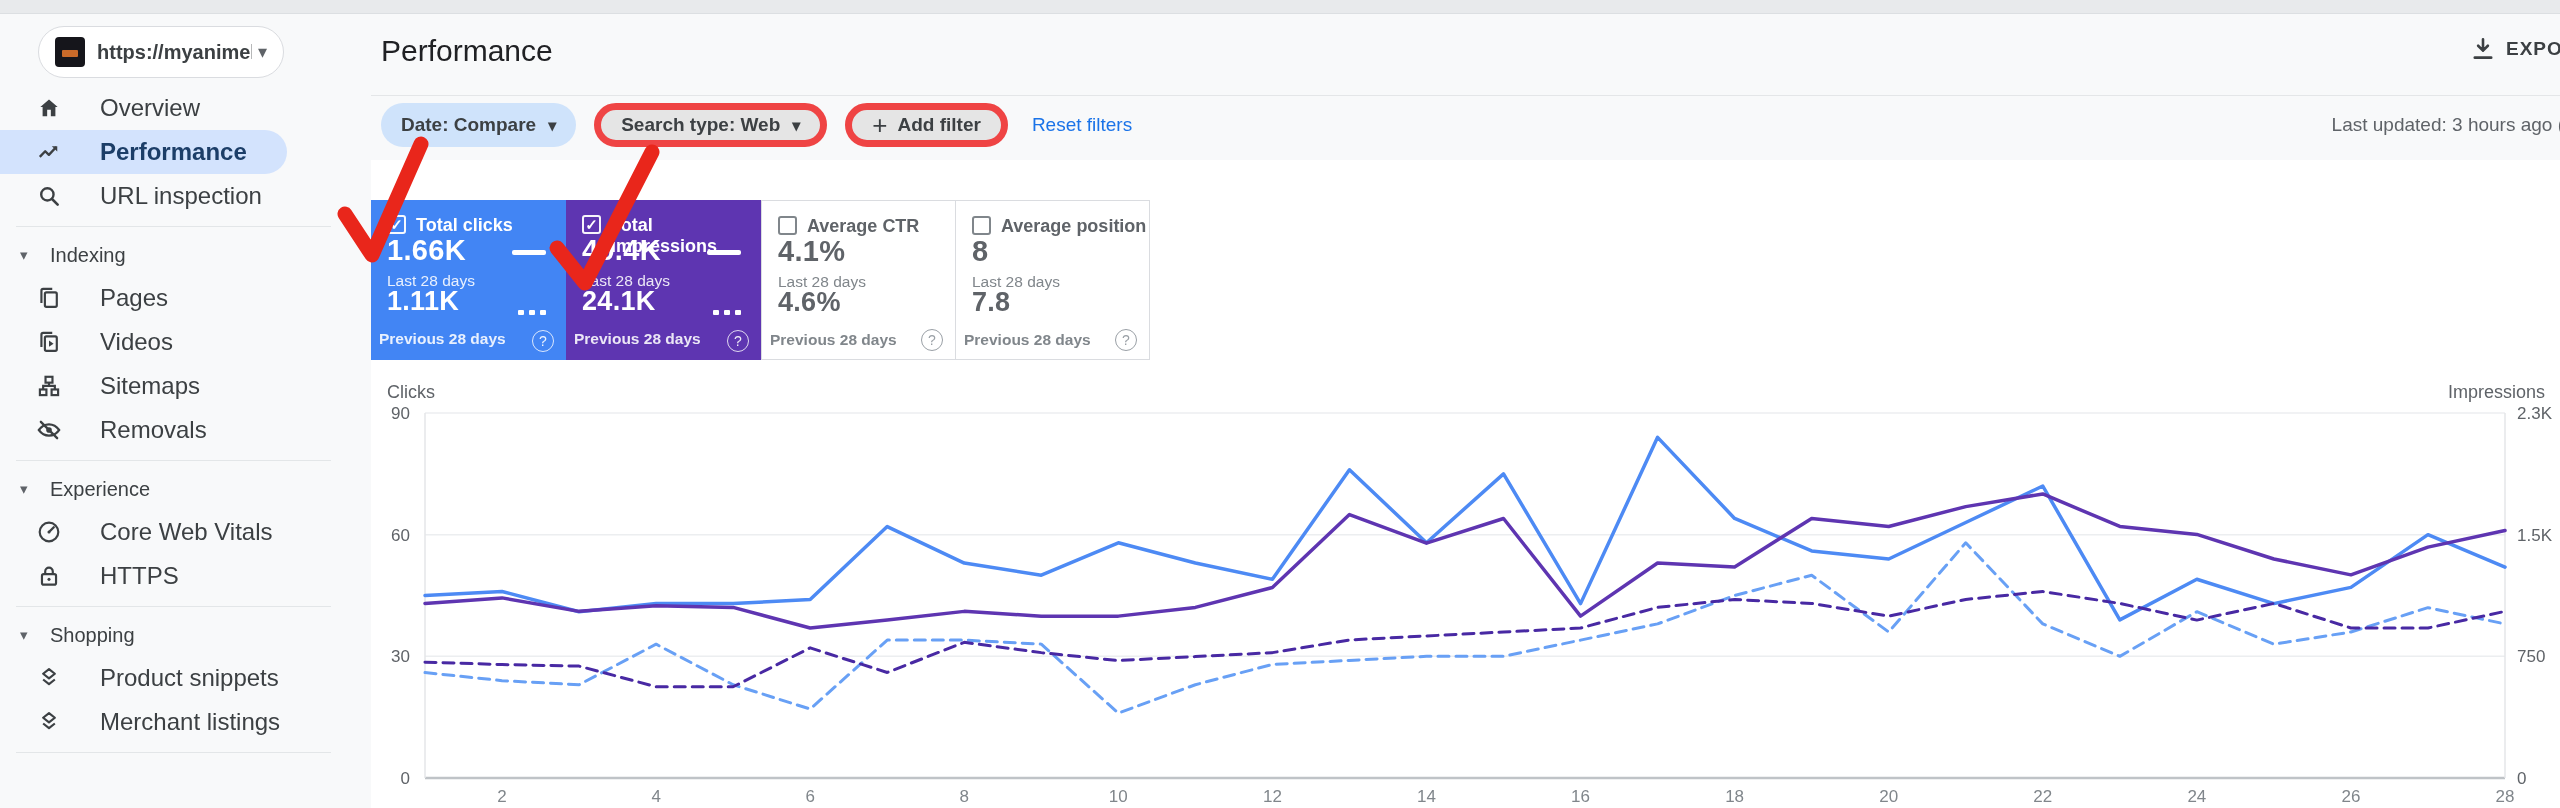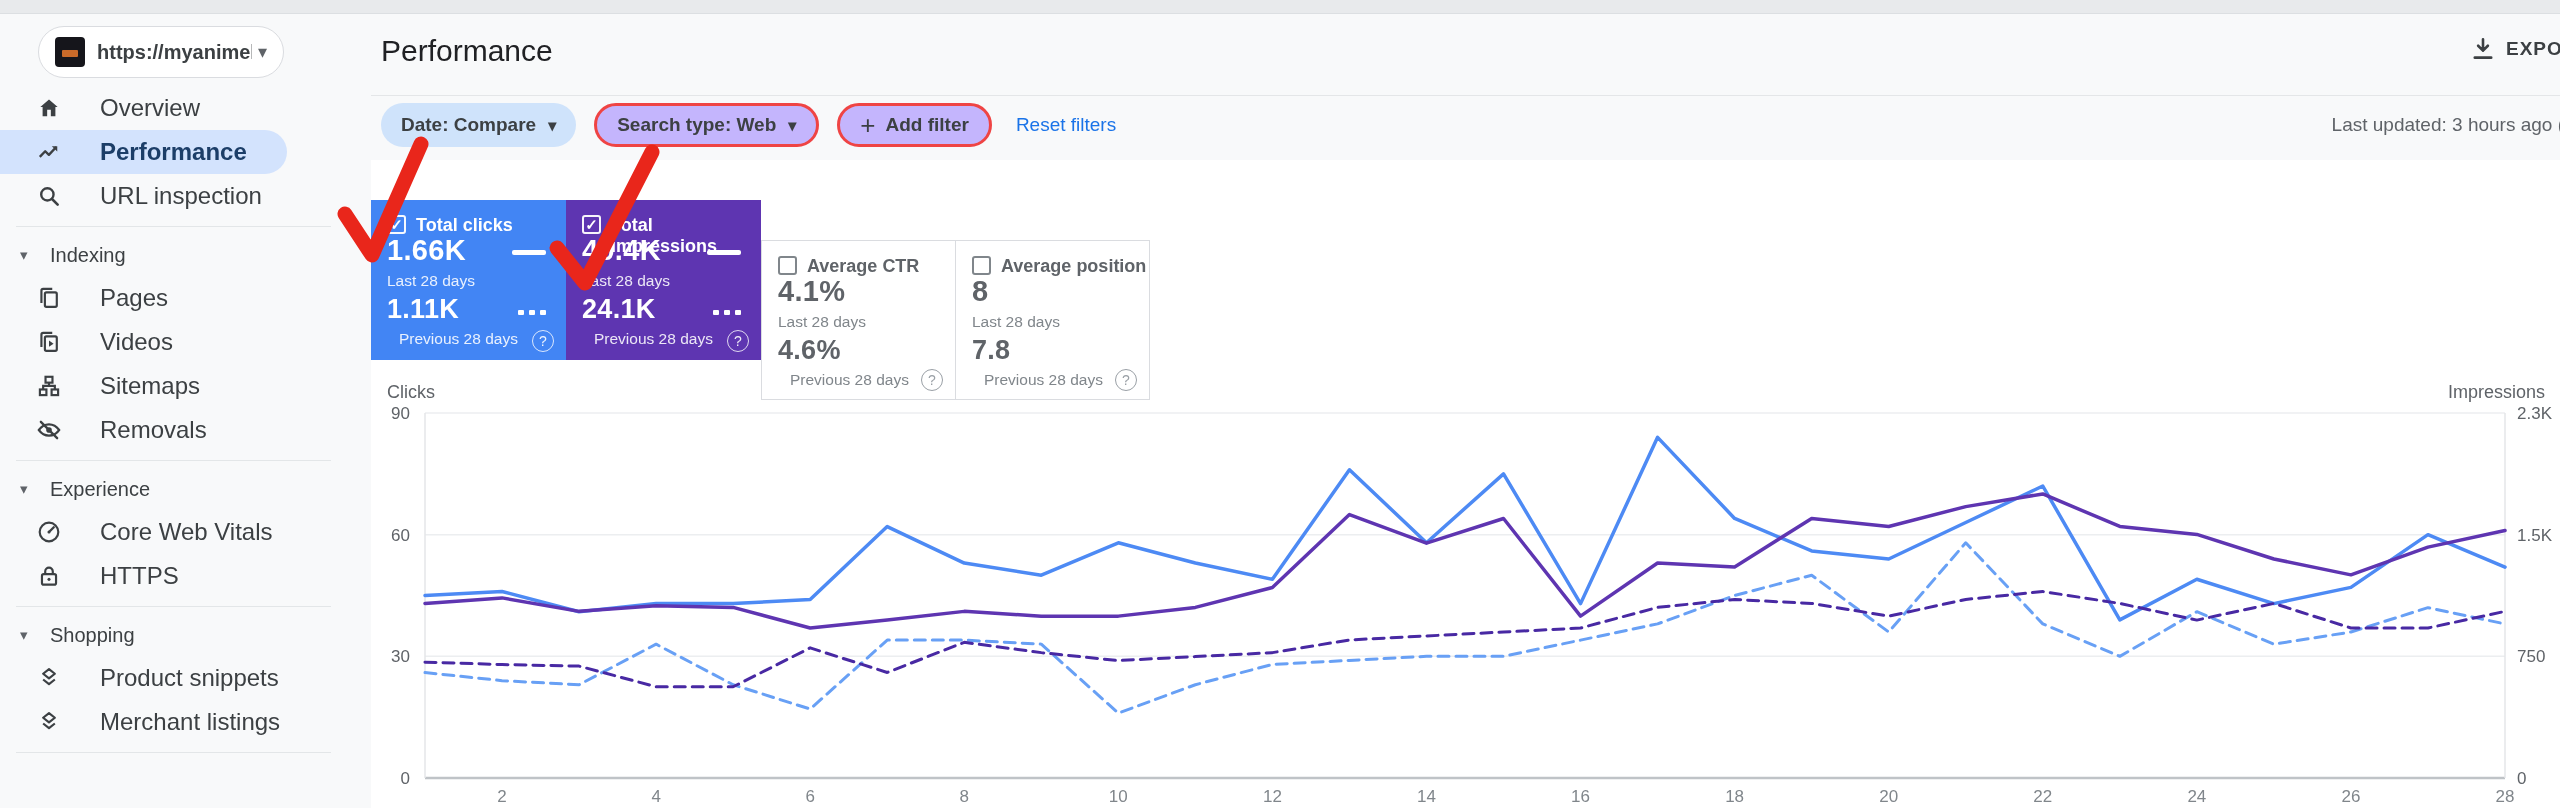--- a/index.html
+++ b/index.html
@@ -35,44 +35,44 @@
   
   #page-title { position:absolute; left:381px; top:34px; font-size:30px; font-weight:normal; color:#202124; }
   #export-btn { position:absolute; left:2470px; top:36px; display:flex; align-items:center; gap:10px; cursor:pointer; white-space:nowrap; }
   #export-label { font-size:19px; font-weight:bold; letter-spacing:1px; color:#3c4043; }
   #header-divider { position:absolute; left:371px; top:95px; right:0; border-top:1px solid #e4e6e8; }
 
   
   #filter-row { position:absolute; left:381px; top:103px; display:flex; align-items:center; gap:18px; }
   .chip { height:44px; border-radius:22px; display:flex; align-items:center; padding:0 20px; font-size:19px; font-weight:bold; color:#3c4043; cursor:pointer; white-space:nowrap; }
   .chip.tonal { background:#cfe3fb; }
-  .chip.outlined { background:#c4b5fd; border:3px solid #ef4444; }
+  .chip.outlined { background:#e5e5e5; border:7px solid #ef4444; }
   .chip .plus { font-size:26px; font-weight:normal; margin-right:10px; color:#3c4043; line-height:1; }
   .chip .caret { margin-left:12px; font-size:16px; color:#3c4043; }
   #reset-filters { font-size:19px; font-weight:normal; color:#1a73e8; cursor:pointer; margin-left:6px; }
   #last-updated { position:absolute; right:-4px; top:103px; line-height:44px; font-size:19px; color:#5f6368; white-space:nowrap; }
 
   
   #content-panel { position:absolute; left:371px; top:160px; right:0; bottom:0; background:#fff; }
 
   
   #cards-row { position:absolute; left:371px; top:200px; display:flex; }
   .m-card { position:relative; width:195px; height:160px; cursor:pointer; }
   .m-card.colored { color:#fff; }
-  .m-card.plain { background:#fff; border:1px solid #dadce0;margin-top:40px; }
+  .m-card.plain { background:#fff; border:1px solid #dadce0; }
   .m-card.plain + .m-card.plain { margin-left:-1px; }
   .m-cb { position:absolute; left:16px; top:15px; width:19px; height:19px; border-radius:3px; border:2px solid rgba(255,255,255,.95);
       font-size:15px; line-height:15px; text-align:center; color:#fff; font-weight:bold; }
   .m-card.plain .m-cb { border-color:#80868b; color:transparent; }
   .m-label { position:absolute; left:45px; top:15px; font-size:18px; font-weight:bold; }
   .m-card.plain .m-label { color:#5f6368; }
   .m-num1 { position:absolute; left:16px; top:34px; font-size:29px; font-weight:bold; letter-spacing:.3px; }
   .m-sub1 { position:absolute; left:16px; top:72px; font-size:15.5px; }
-  .m-num2 { position:absolute; left:16px; top:94px; font-size:27px; font-weight:bold; letter-spacing:.3px; }
-  .m-sub2 { position:absolute; left:28px; top:130px; font-size:15.5px; }
+  .m-num2 { position:absolute; left:16px; top:86px; font-size:27px; font-weight:bold; letter-spacing:.3px; }
+  .m-sub2 { position:absolute; left:8px; top:130px; font-size:15.5px;font-weight:bold; }
   .m-card.colored .m-sub1, .m-card.colored .m-sub2 { color:rgba(255,255,255,.88); }
   .m-card.plain .m-num1, .m-card.plain .m-num2 { color:#5f6368; }
   .m-card.plain .m-sub1, .m-card.plain .m-sub2 { color:#80868b; }
   .mark-solid { position:absolute; right:20px; top:50px; width:34px; height:5px; background:#fff; border-radius:2px; }
   .mark-dots { position:absolute; right:20px; top:110px; display:flex; gap:5px; }
   .mark-dots i { width:6px; height:5px; background:#fff; border-radius:1px; }
   .m-help { position:absolute; right:12px; bottom:8px; width:22px; height:22px; border-radius:50%;
       font-size:14px; line-height:20px; text-align:center; }
   .m-card.colored .m-help { border:1.5px solid rgba(255,255,255,.8); color:rgba(255,255,255,.9); }
   .m-card.plain .m-help { border:1.5px solid #9aa0a6; color:#9aa0a6; }

